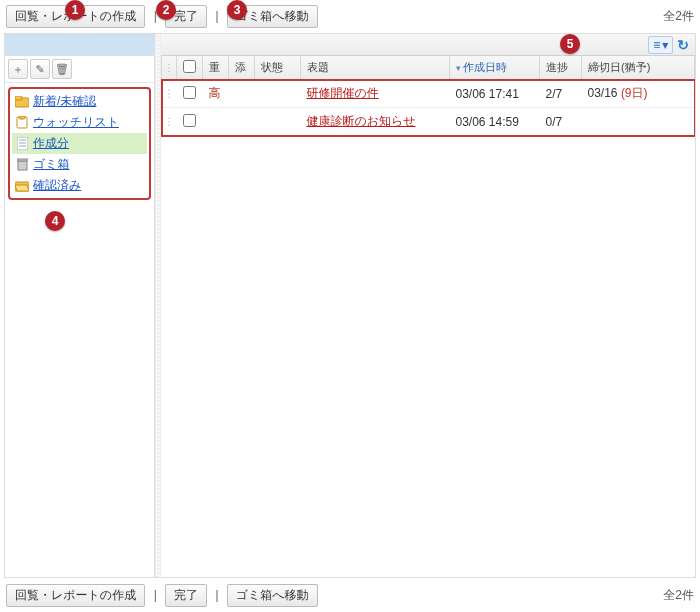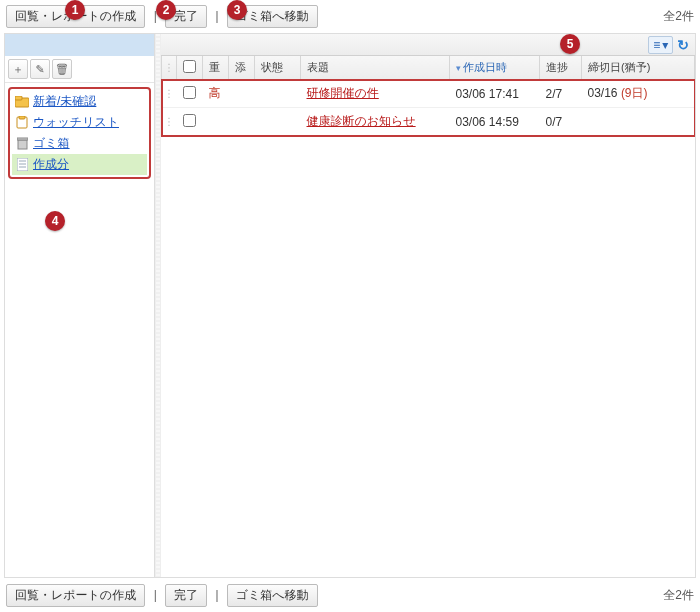--- a/index.html
+++ b/index.html
@@ -123,39 +123,48 @@
           </div>
           <div class="folder">
             <span class="ficon">
                 <svg width="12" height="13">
                   <rect x="1" y="1" width="10" height="11" rx="1" fill="#fff" stroke="#c98f1e"></rect>
                   <rect x="3" y="0" width="6" height="3" rx="1" fill="#f4c24a" stroke="#c98f1e"></rect>
                 </svg>
               </span>
             <a>ウォッチリスト</a>
           </div>
-          <div class="folder">
-            <span class="ficon">
-                <svg width="11" height="13">
-                  <rect x="1" y="3" width="9" height="9" fill="#cfcfcf" stroke="#888"></rect>
-                  <rect x="0" y="1" width="11" height="2" fill="#cfcfcf" stroke="#888"></rect>
-                </svg>
-              </span>
-            <a>ゴミ箱</a>
-          </div>
           <div class="folder active">
             <span class="ficon">
                 <svg width="11" height="13">
                   <rect x="0" y="0" width="11" height="13" fill="#fff" stroke="#9aa9b8"></rect>
                   <line x1="2" y1="3" x2="9" y2="3" stroke="#9aa9b8"></line>
                   <line x1="2" y1="6" x2="9" y2="6" stroke="#9aa9b8"></line>
                   <line x1="2" y1="9" x2="9" y2="9" stroke="#9aa9b8"></line>
                 </svg>
               </span>
             <a>作成分</a>
+          </div>
+          <div class="folder">
+            <span class="ficon">
+                <svg width="11" height="13">
+                  <rect x="1" y="3" width="9" height="9" fill="#cfcfcf" stroke="#888"></rect>
+                  <rect x="0" y="1" width="11" height="2" fill="#cfcfcf" stroke="#888"></rect>
+                </svg>
+              </span>
+            <a>ゴミ箱</a>
+          </div>
+          <div class="folder">
+            <span class="ficon">
+                <svg width="14" height="12">
+                  <rect x="0" y="2" width="14" height="9" rx="1" fill="#f4c24a" stroke="#c98f1e"></rect>
+                  <polygon points="2,11 14,11 12,5 0,5" fill="#ffe08a" stroke="#c98f1e"></polygon>
+                </svg>
+              </span>
+            <a>確認済み</a>
           </div>
         </div>
         <div class="callout" style="left:40px; top:128px;">4</div>
       </div>
     </div>
 
     <div class="splitter"></div>
 
     <div class="main">
       <div class="main-top rel">

